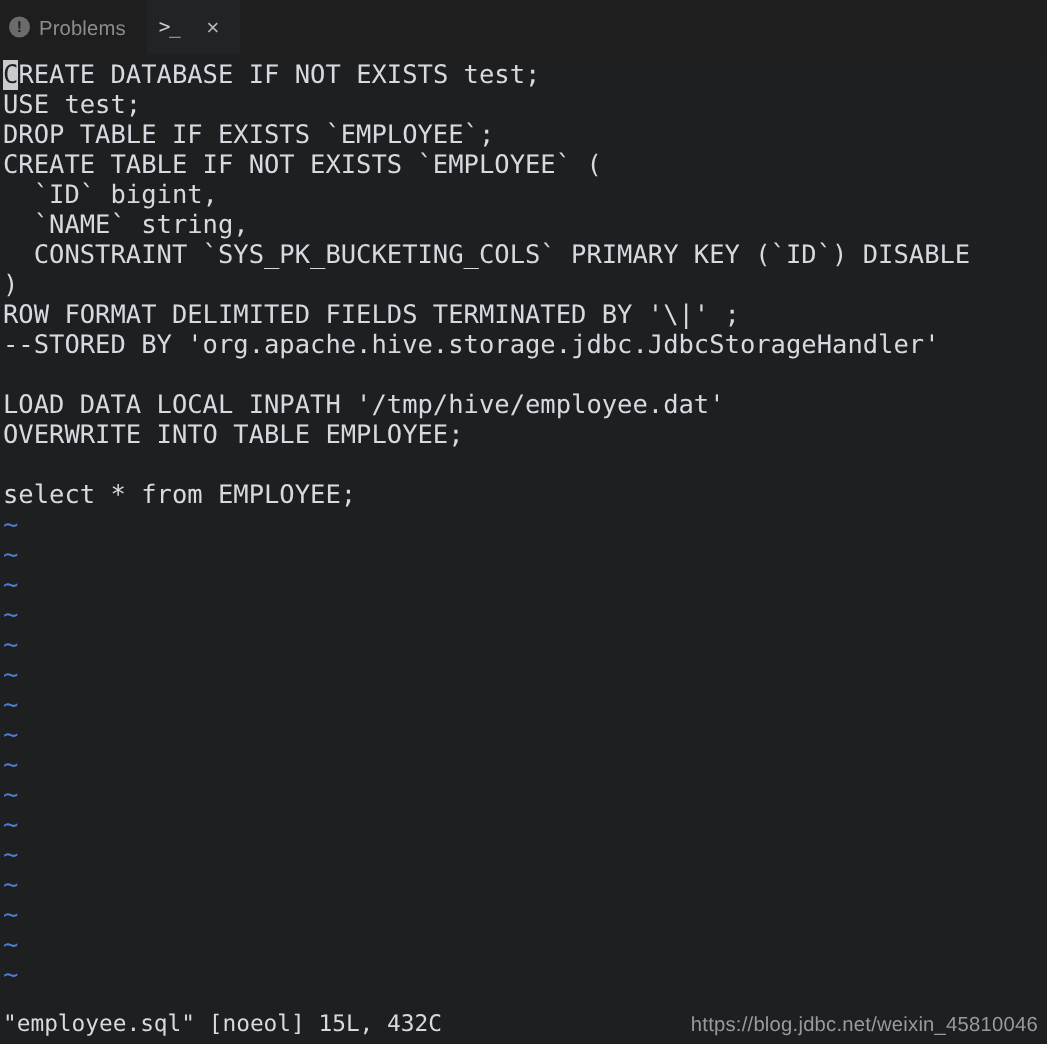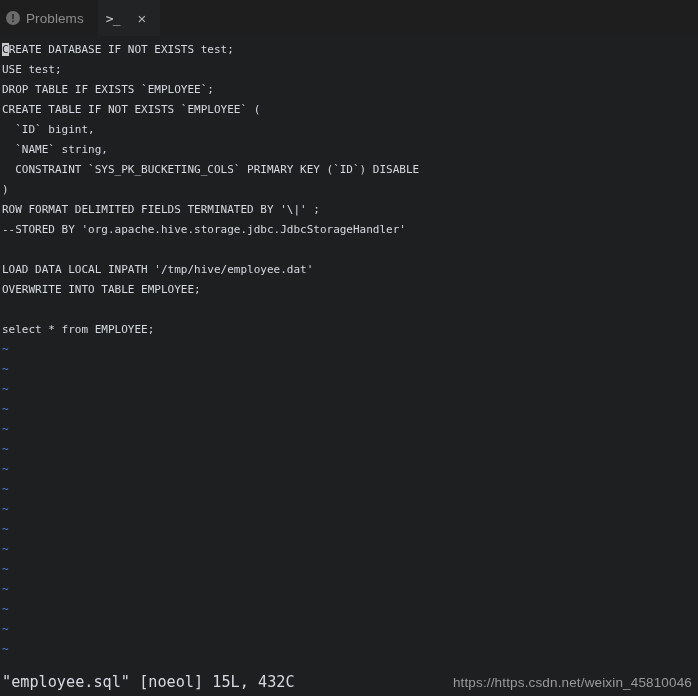--- a/index.html
+++ b/index.html
@@ -84,21 +84,21 @@
   
   .terminal {
     flex: 1 1 auto;
     position: relative;
     background: #1d1f21;
     padding: 4px 0 0 0;
     overflow: hidden;
   }
   .term-lines {
     font-family: "DejaVu Sans Mono", monospace;
-    font-size: 11px;
+    font-size: 17px;
     line-height: 20px;
     color: #d6dae0;
     white-space: pre;
     padding-left: 2px;
   }
   .line { height: 20px; white-space: pre; }
   .tilde { color: #4f7fd4; }
   .cursor-block {
     background: #c9cbcd;
     color: #1d1f21;
@@ -145,17 +145,17 @@
     </div>
 
     <div class="tab-spacer"></div>
   </div>
 
   <div class="terminal">
     <div class="term-lines" id="term-lines"><div class="line"><span class="cursor-block">C</span>REATE DATABASE IF NOT EXISTS test;</div><div class="line">USE test;</div><div class="line">DROP TABLE IF EXISTS `EMPLOYEE`;</div><div class="line">CREATE TABLE IF NOT EXISTS `EMPLOYEE` (</div><div class="line">  `ID` bigint,</div><div class="line">  `NAME` string,</div><div class="line">  CONSTRAINT `SYS_PK_BUCKETING_COLS` PRIMARY KEY (`ID`) DISABLE</div><div class="line">)</div><div class="line">ROW FORMAT DELIMITED FIELDS TERMINATED BY '\|' ;</div><div class="line">--STORED BY 'org.apache.hive.storage.jdbc.JdbcStorageHandler'</div><div class="line"></div><div class="line">LOAD DATA LOCAL INPATH '/tmp/hive/employee.dat'</div><div class="line">OVERWRITE INTO TABLE EMPLOYEE;</div><div class="line"></div><div class="line">select * from EMPLOYEE;</div><div class="line tilde">~</div><div class="line tilde">~</div><div class="line tilde">~</div><div class="line tilde">~</div><div class="line tilde">~</div><div class="line tilde">~</div><div class="line tilde">~</div><div class="line tilde">~</div><div class="line tilde">~</div><div class="line tilde">~</div><div class="line tilde">~</div><div class="line tilde">~</div><div class="line tilde">~</div><div class="line tilde">~</div><div class="line tilde">~</div><div class="line tilde">~</div></div>
 
     <div class="status-line">
       <span>"employee.sql" [noeol] 15L, 432C</span>
-      <span class="watermark">https://https.csdn.net/weixin_45810046</span>
+      <span class="watermark">https://blog.jdbc.net/weixin_45810046</span>
     </div>
   </div>
 
 </div>
 
 </body></html>

